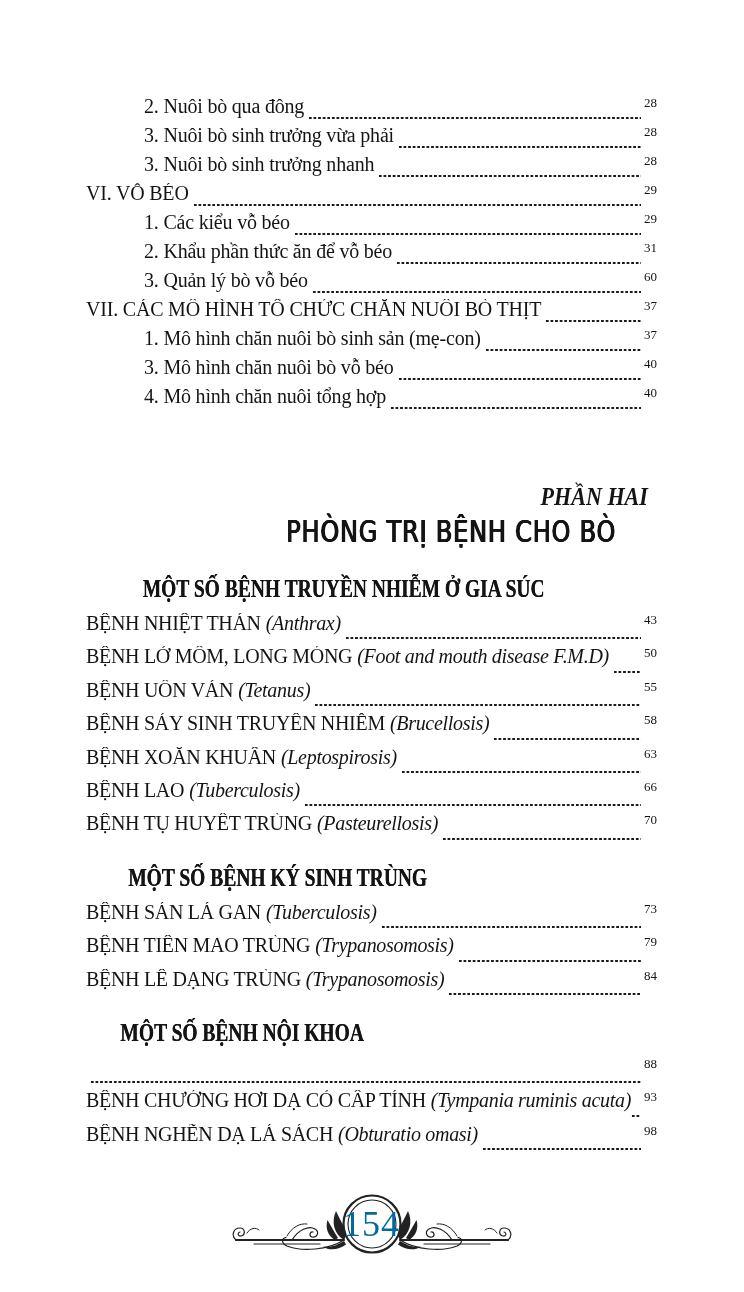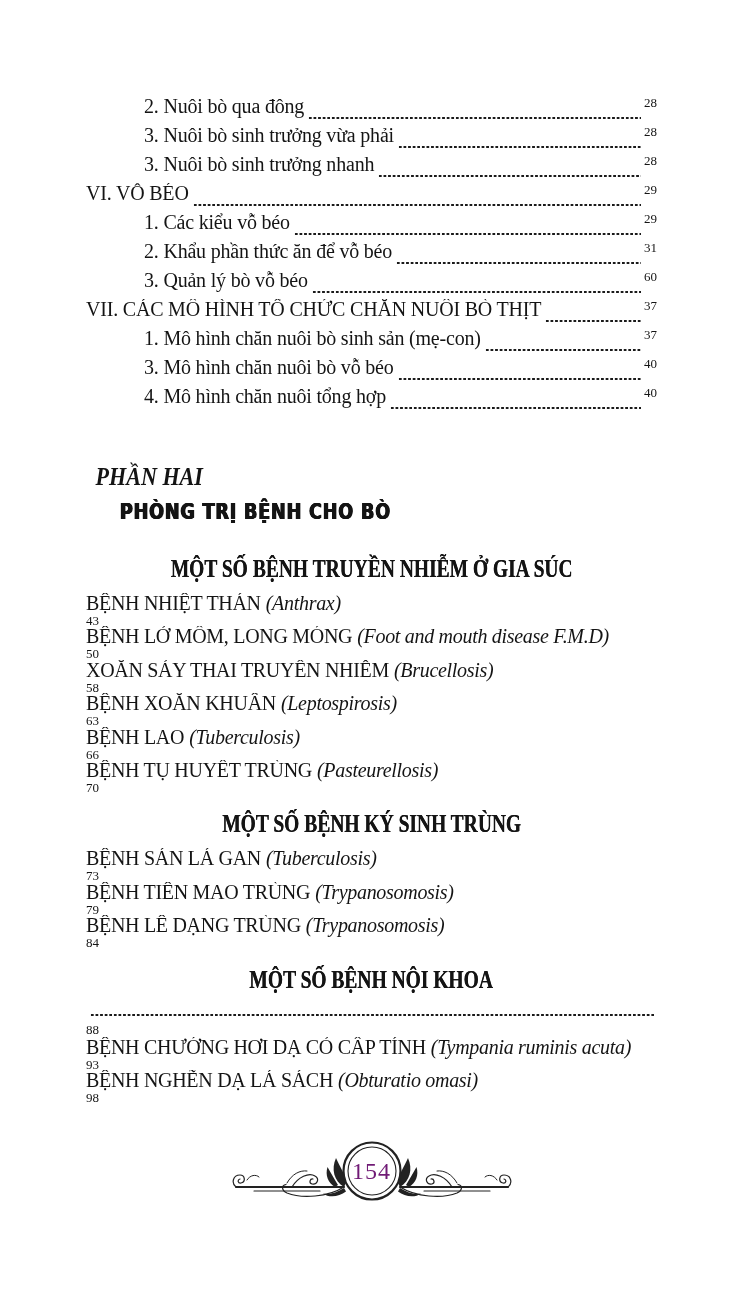--- a/index.html
+++ b/index.html
@@ -7,60 +7,60 @@
     width:744px;height:1292px;background:#ffffff;overflow:hidden;
     font-family:"Liberation Serif","DejaVu Serif",serif;
     color:#141414;
     -webkit-font-smoothing:antialiased;
   }
   .page{box-sizing:border-box;width:744px;height:1292px;padding:96px 87px 0 86px;position:relative;}
 
   
   .row{display:flex;align-items:flex-start;overflow:hidden;}
   .s1 .row{height:29px;}
-  .sec .row{height:33.4px;flex-direction:column;}
+  .sec .row{height:33.4px;}
   .t{white-space:nowrap;font-size:20px;letter-spacing:-0.2px;line-height:1.05;flex:0 1 auto;min-width:0;}
   .sec .t{letter-spacing:-0.3px;}
   .lat{font-style:italic;margin-left:5px;}
   .leader{
     flex:1 1 10px;min-width:10px;align-self:stretch;margin:0 3px 0 4px;
     background-image:radial-gradient(circle,#1a1a1a 1.05px,transparent 1.3px);
     background-size:4.6px 4px;background-repeat:repeat-x;
     background-position:left bottom 6px;
   }
   .s1 .leader{background-position:left bottom 5px;}
   .pg{white-space:nowrap;font-size:13px;line-height:1.05;}
   .ind{padding-left:58px;}
 
   
-  .part-block{margin-top:48px;text-align:left;}
+  .part-block{margin-top:68px;text-align:right;}
   .kicker{line-height:28px;font-size:26px;font-weight:bold;font-style:italic;}
   .part-title{
-    margin-top:3px;line-height:36px;font-size:22px;font-weight:bold;
+    margin-top:3px;line-height:36px;font-size:30px;font-weight:normal;
     font-family:"DejaVu Sans","Liberation Sans",sans-serif;
     letter-spacing:1px;
     text-shadow:0.7px 0 0 #141414,-0.7px 0 0 #141414,0 0.4px 0 #141414;
   }
   .condense{display:inline-block;white-space:nowrap;transform-origin:50% 50%;}
   .sx85{transform:scaleX(0.85);}
   .sx80{transform:scaleX(0.80);}
   .sx78{transform:scaleX(0.78);}
 
   
-  .sec-heading{margin-top:24px;line-height:30px;text-align:center;font-size:25px;font-weight:bold;
+  .sec-heading{margin-top:24px;line-height:30px;text-align:left;font-size:25px;font-weight:bold;
     text-shadow:0.3px 0 0 #141414;}
   .sec + .sec .sec-heading{margin-top:16px;}
   .rows{margin-top:9px;}
 
   
   .footer{margin-top:36px;display:flex;justify-content:center;}
   .ornament{position:relative;width:280px;height:64px;}
   .page-num{
     position:absolute;left:50%;top:31px;transform:translate(-50%,-50%);
-    font-size:24px;letter-spacing:1px;color:#701a75;
+    font-size:36px;letter-spacing:1px;color:#0369a1;
   }
 </style>
 </head>
 <body>
 
 <div class="page">
 
   <div class="s1">
     <div class="row ind">
         <span class="t">2. Nuôi bò qua đông</span>
@@ -131,21 +131,26 @@
           <span class="t"><span>BỆNH NHIỆT THÁN</span><span class="lat">(Anthrax)</span></span>
           <span class="leader"></span>
           <span class="pg">43</span>
         </div>
       <div class="row">
           <span class="t"><span>BỆNH LỞ MỒM, LONG MÓNG</span><span class="lat">(Foot and mouth disease F.M.D)</span></span>
           <span class="leader"></span>
           <span class="pg">50</span>
         </div>
       <div class="row">
-          <span class="t"><span>XOẮN SẢY THAI TRUYỀN NHIỄM</span><span class="lat">(Brucellosis)</span></span>
+          <span class="t"><span>BỆNH UỐN VÁN</span><span class="lat">(Tetanus)</span></span>
+          <span class="leader"></span>
+          <span class="pg">55</span>
+        </div>
+      <div class="row">
+          <span class="t"><span>BỆNH SẢY SINH TRUYỀN NHIỄM</span><span class="lat">(Brucellosis)</span></span>
           <span class="leader"></span>
           <span class="pg">58</span>
         </div>
       <div class="row">
           <span class="t"><span>BỆNH XOẮN KHUẨN</span><span class="lat">(Leptospirosis)</span></span>
           <span class="leader"></span>
           <span class="pg">63</span>
         </div>
       <div class="row">
           <span class="t"><span>BỆNH LAO</span><span class="lat">(Tuberculosis)</span></span>

